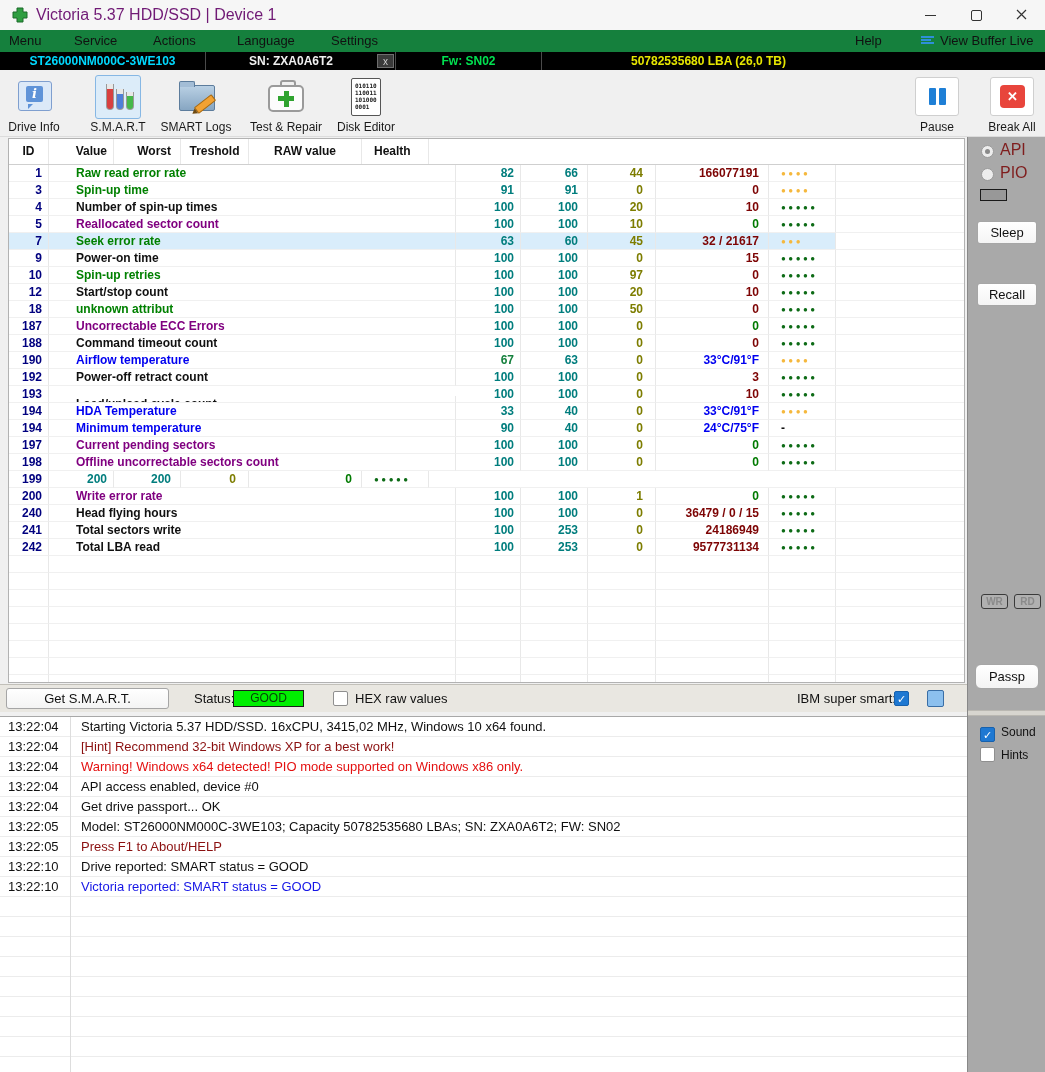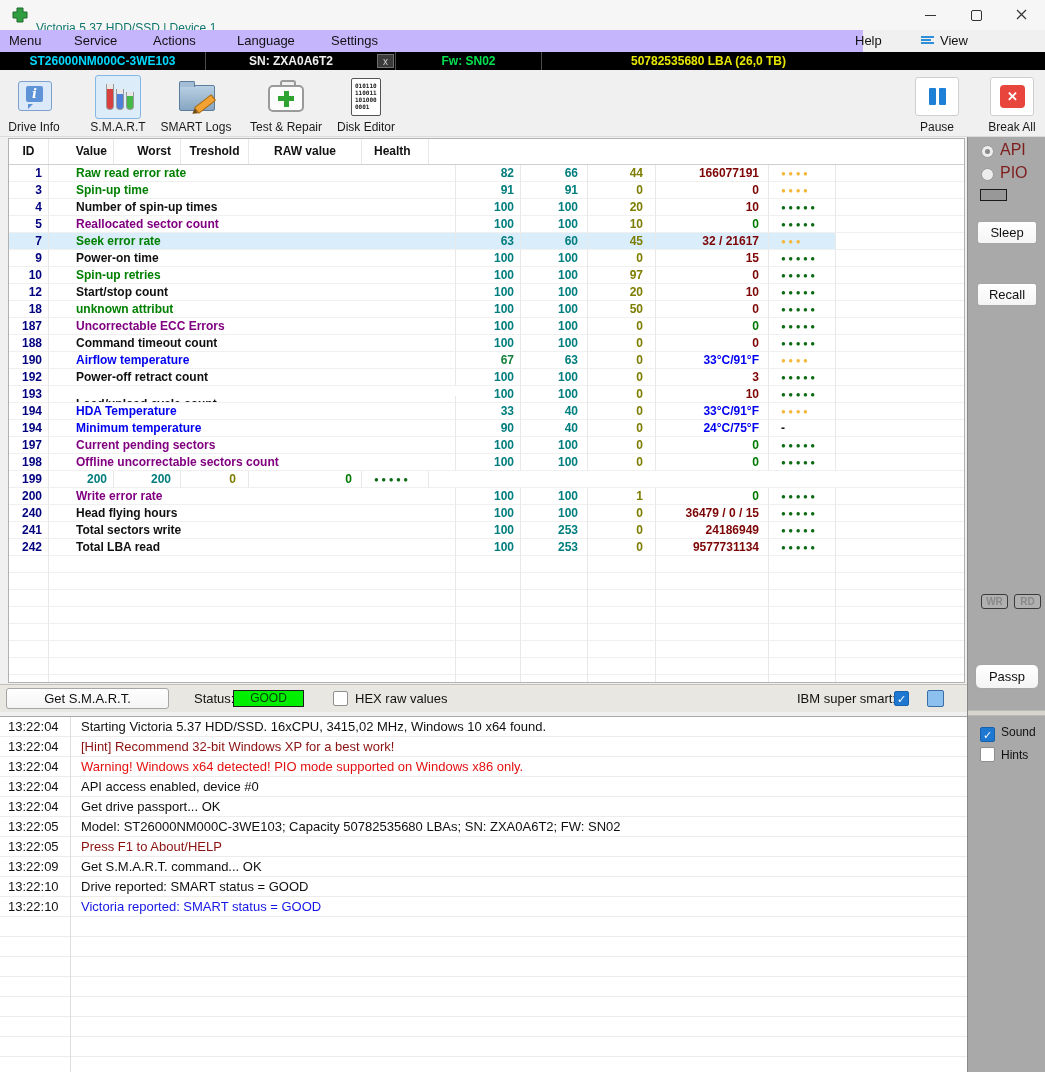--- a/index.html
+++ b/index.html
@@ -1,28 +1,28 @@
 <!DOCTYPE html>
 <html><head>
 <meta charset="utf-8">
 <style>
   html,body{margin:0;padding:0;background:#888;}
   #app{position:relative;width:1045px;height:1072px;background:#f0f0f0;overflow:hidden;
        font-family:"Liberation Sans",sans-serif;color:#111;outline:1px solid #7a7a7a;}
   
   .titlebar{position:absolute;left:0;top:0;width:1045px;height:30px;background:#f6f6f6;}
   .appicon{position:absolute;left:12px;top:7px;width:16px;height:16px;}
-  .title{position:absolute;left:36px;top:13px;height:30px;line-height:30px;font-size:12px;color:#0f766e;}
+  .title{position:absolute;left:36px;top:0;height:30px;line-height:30px;font-size:16px;color:#701a75;}
   .wbtn{position:absolute;top:0;width:46px;height:30px;}
   .wmin{right:92px;} .wmax{right:46px;} .wclose{right:0;}
   .wmin i{position:absolute;left:18px;top:15px;width:11px;border-top:1.2px solid #333;}
   .wmax i{position:absolute;left:18px;top:10px;width:9px;height:9px;border:1.2px solid #333;border-radius:2px;}
   .wclose svg{position:absolute;left:17px;top:9px;}
   
-  .menubar{position:absolute;left:0;top:30px;width:863px;height:22px;background:#c4b5fd;font-size:13px;}
+  .menubar{position:absolute;left:0;top:30px;width:1045px;height:22px;background:#15803d;font-size:13px;}
   .mi{position:absolute;top:0;height:22px;line-height:22px;cursor:default;}
   .vbl-icon{position:absolute;left:921px;top:6px;width:13px;height:11px;}
   .vbl-icon i{display:block;height:2px;margin-bottom:1px;background:#2e8fd8;}
   .vbl-icon i:nth-child(2){width:10px;}
   
   .devicebar{position:absolute;left:0;top:52px;width:1045px;height:18px;background:#000;font-size:12px;font-weight:bold;}
   .seg{position:absolute;top:0;height:18px;line-height:18px;text-align:center;}
   .seg.s1{left:0;width:205px;color:#00d9ff;border-right:1px solid #4a4a4a;}
   .seg.s2{left:206px;width:170px;color:#f0f0f0;}
   .xbox{position:absolute;left:377px;top:2px;width:17px;height:14px;background:#3a3a3a;border:1px solid #6e6e6e;
@@ -591,24 +591,20 @@
         </div>
         <div class="logrow">
           <span class="lt">13:22:05</span>
           <span class="lm" style="color: rgb(16, 16, 16);">Model: ST26000NM000C-3WE103; Capacity 50782535680 LBAs; SN: ZXA0A6T2; FW: SN02</span>
         </div>
         <div class="logrow">
           <span class="lt">13:22:05</span>
           <span class="lm" style="color: rgb(139, 16, 16);">Press F1 to About/HELP</span>
         </div>
         <div class="logrow">
-          <span class="lt">13:22:09</span>
-          <span class="lm" style="color: rgb(16, 16, 16);">Get S.M.A.R.T. command... OK</span>
-        </div>
-        <div class="logrow">
           <span class="lt">13:22:10</span>
           <span class="lm" style="color: rgb(16, 16, 16);">Drive reported: SMART status = GOOD</span>
         </div>
         <div class="logrow">
           <span class="lt">13:22:10</span>
           <span class="lm" style="color: rgb(22, 22, 230);">Victoria reported: SMART status = GOOD</span>
         </div>
       </div>
   </div>
 

